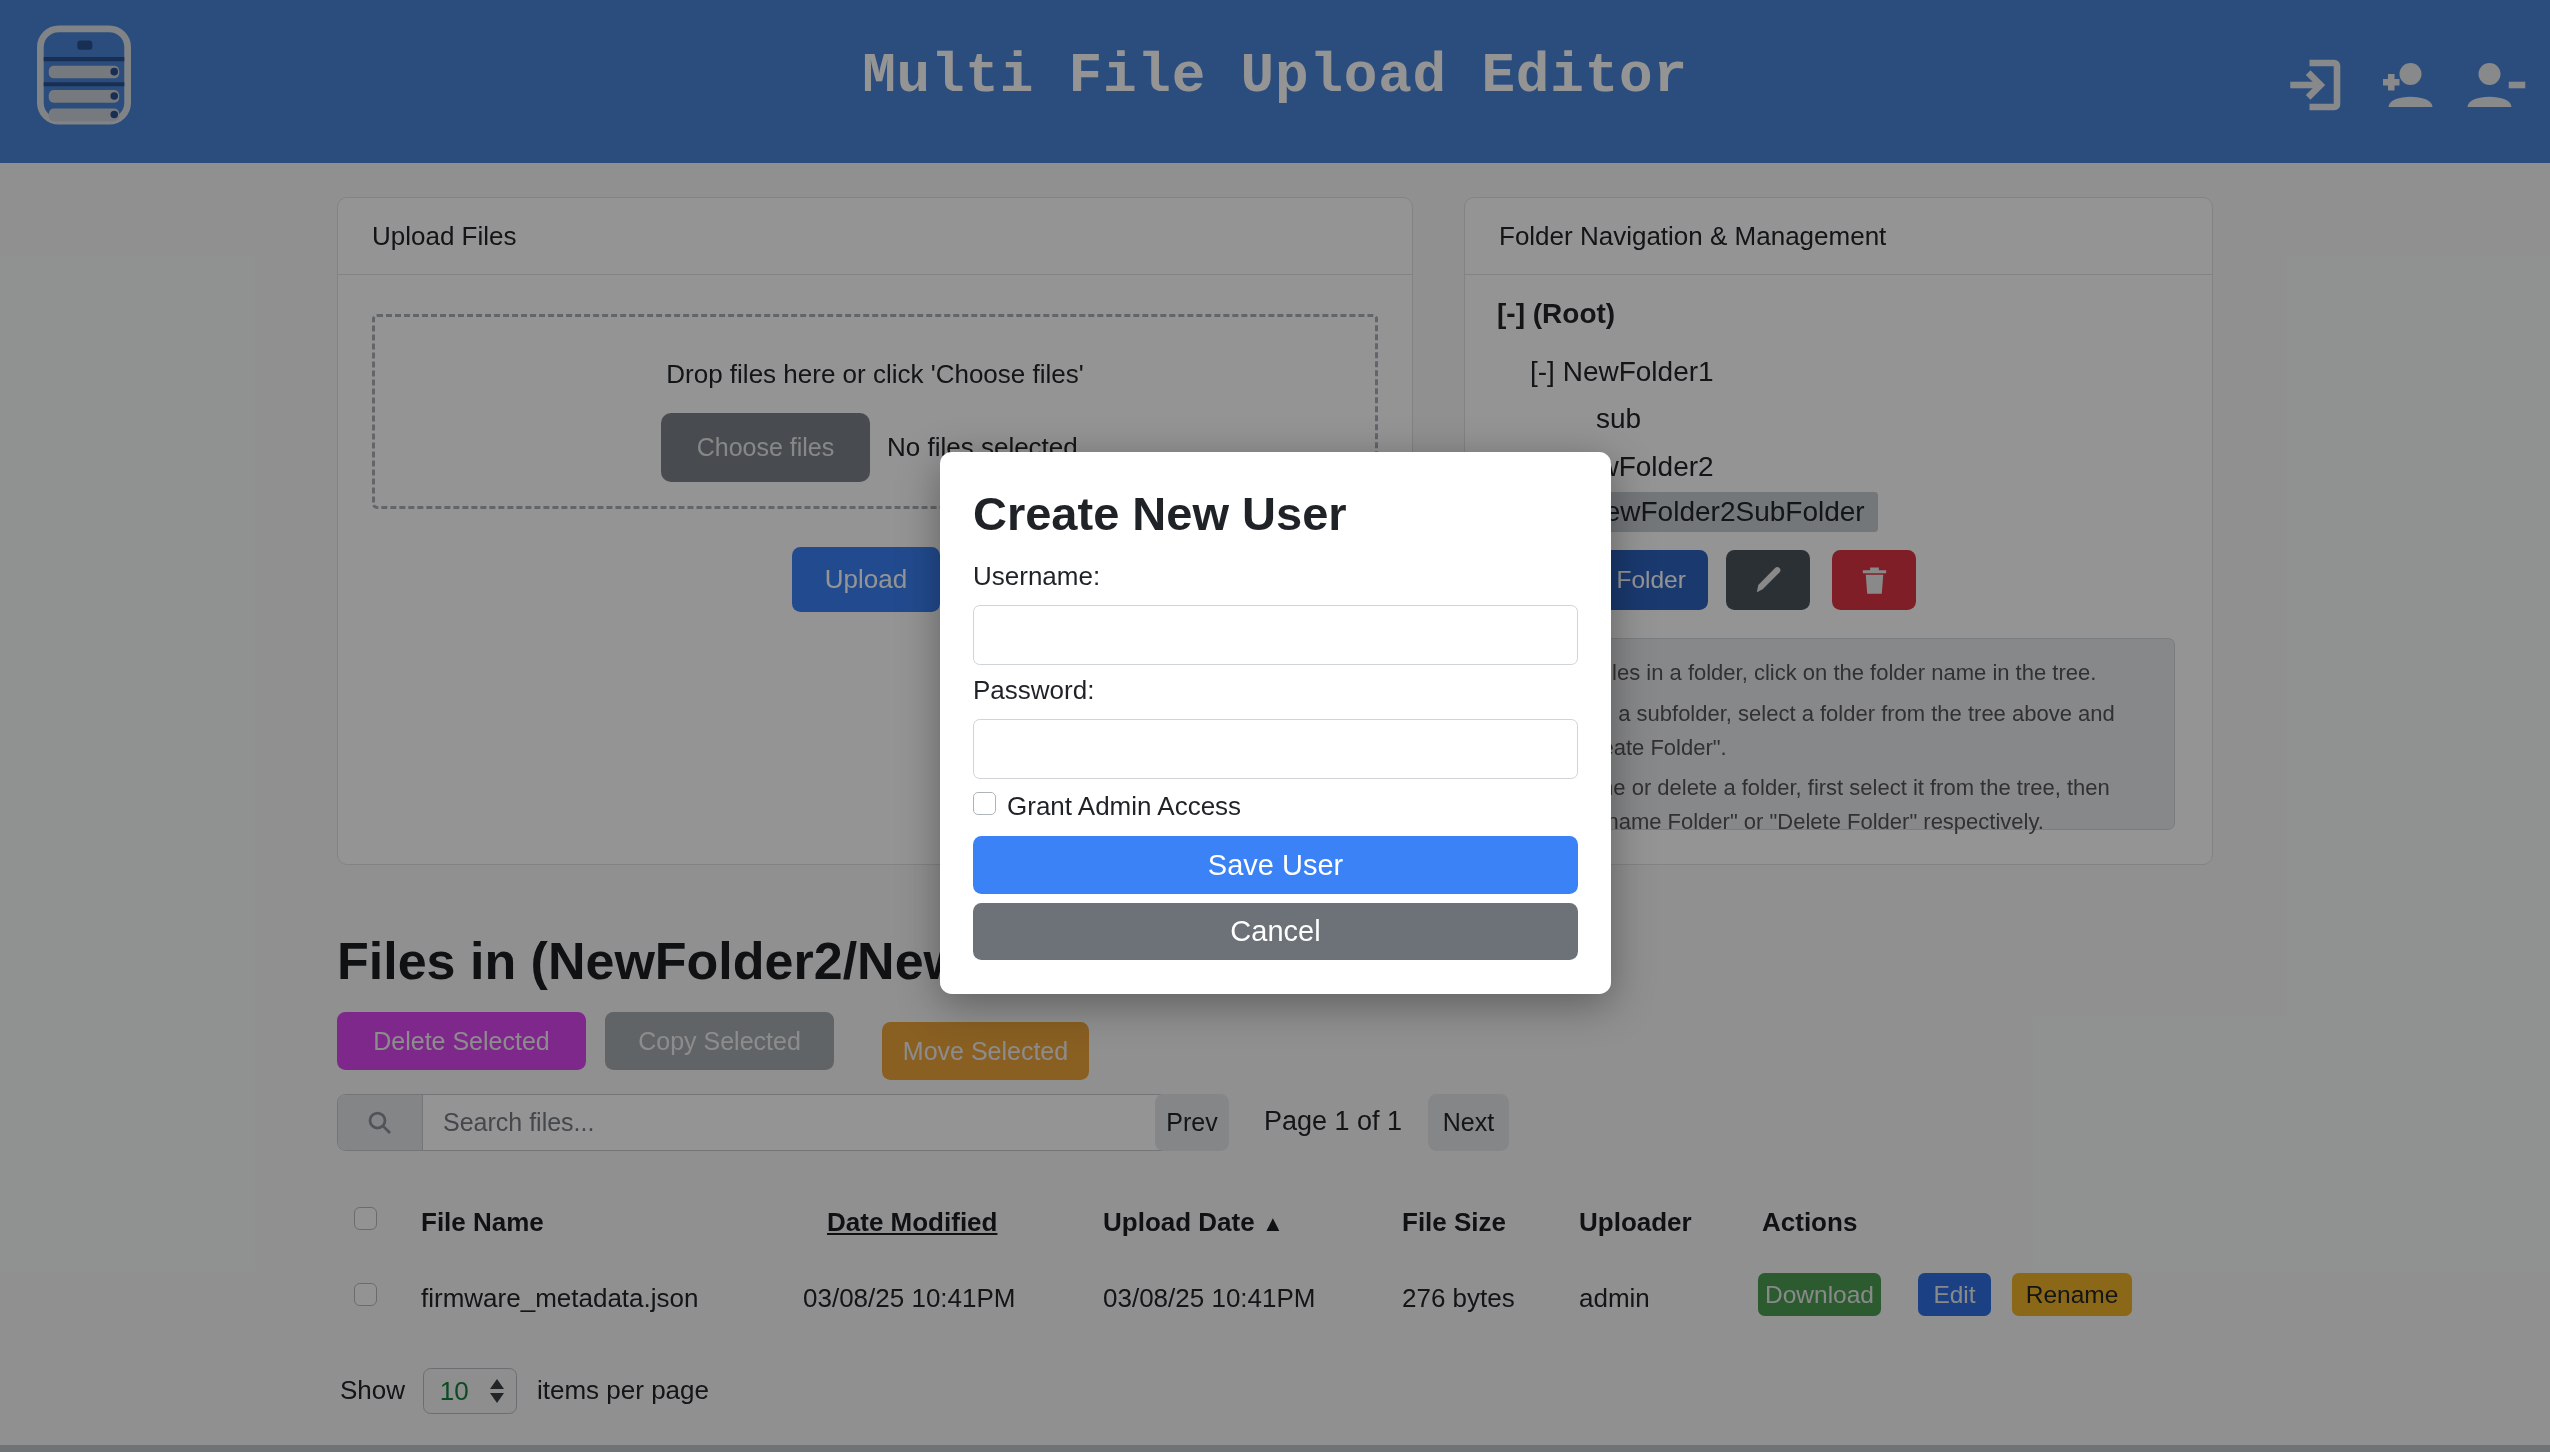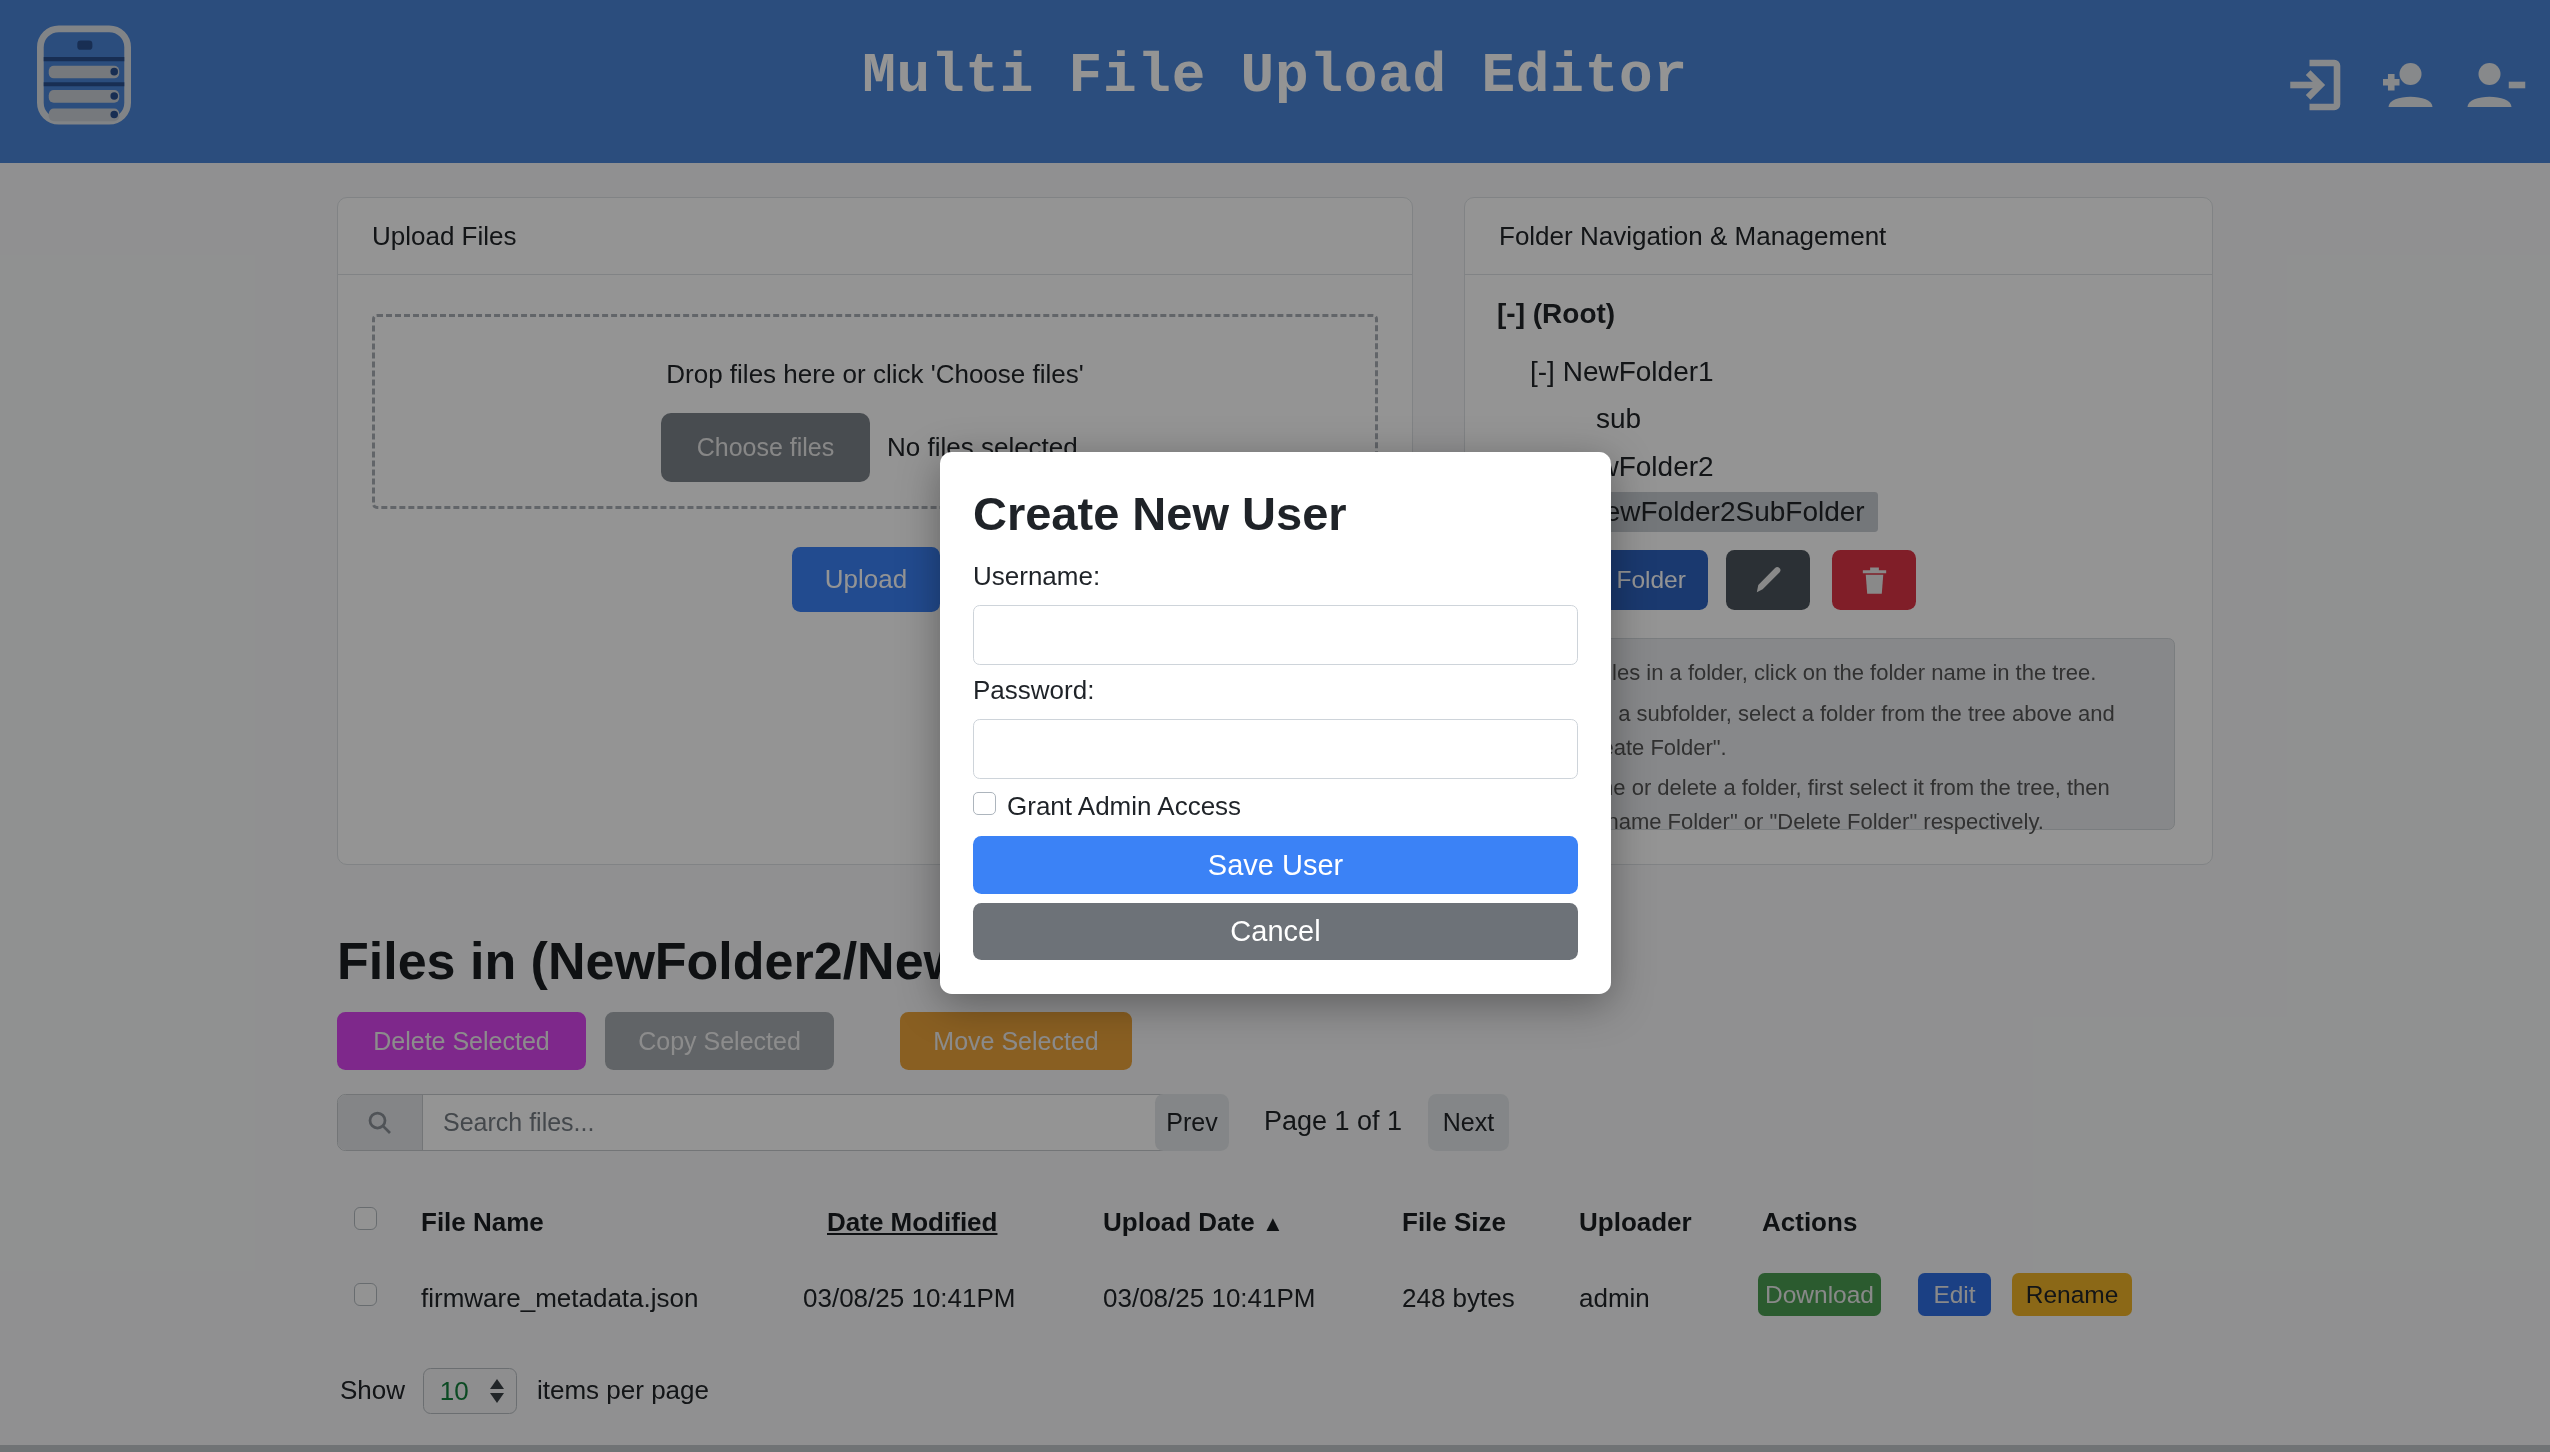--- a/index.html
+++ b/index.html
@@ -43,21 +43,21 @@
   .help-box{left:1497px;top:638px;width:678px;height:192px;background:#e9ebee;border:1.7px solid #d3d7db;
             border-radius:6.7px;box-sizing:border-box;padding:17px 23.6px;font-size:22px;color:#555;line-height:34px;}
   .help-box .pgap{margin-top:6.7px;}
 
   
   .files-heading{left:337px;top:931px;font-size:52px;font-weight:bold;color:#1a1e22;white-space:nowrap;}
   .act-btn{top:1012px;height:58px;border-radius:8.4px;display:flex;align-items:center;justify-content:center;
            font-size:25px;color:#f1f1f1;}
   .del-sel{left:337px;width:249px;background:#d946ef;}
   .copy-sel{left:605px;width:229px;background:#a7acb1;}
-  .move-sel{left:900px;width:232px;background:#eda43c;}
+  .move-sel{left:882px;width:207px;background:#eda43c;margin-top:10px;}
 
   .search-group{left:337px;top:1094px;width:873px;height:57px;border:1.7px solid #c6cace;border-radius:8.4px;
                 background:#fff;box-sizing:border-box;display:flex;overflow:hidden;}
   .search-prepend{width:84px;background:#e3e6e9;border-right:1.7px solid #c6cace;display:flex;align-items:center;justify-content:center;}
   .search-input{flex:1;border:none;outline:none;font-size:25px;padding:0 20px;color:#212529;font-family:inherit;background:transparent;}
   .search-input::placeholder{color:#757c83;}
   .page-btn{top:1094px;height:57px;background:#e4e7ea;border-radius:8.4px;display:flex;align-items:center;
             justify-content:center;font-size:25px;color:#212529;}
   .prev-btn{left:1155px;width:74px;}
   .next-btn{left:1428px;width:81px;}
@@ -204,21 +204,21 @@
   </div>
   <div class="abs th" style="left:1402px;">File Size</div>
   <div class="abs th" style="left:1579px;">Uploader</div>
   <div class="abs th" style="left:1762px;">Actions</div>
 
   <div>
     <div class="abs checkbox" style="left:354px;top:1283px;"></div>
     <div class="abs td" style="left:421px;">firmware_metadata.json</div>
     <div class="abs td" style="left:803px;">03/08/25 10:41PM</div>
     <div class="abs td" style="left:1103px;">03/08/25 10:41PM</div>
-    <div class="abs td" style="left:1402px;">248 bytes</div>
+    <div class="abs td" style="left:1402px;">276 bytes</div>
     <div class="abs td" style="left:1579px;">admin</div>
     <div class="abs row-btn dl-btn">Download</div>
     <div class="abs row-btn edit-btn">Edit</div>
     <div class="abs row-btn ren-btn">Rename</div>
   </div>
 
   <div class="abs show-label">Show</div>
   <div class="abs pp-box">
     <div class="pp-val">10</div>
     <div class="pp-arrows">

